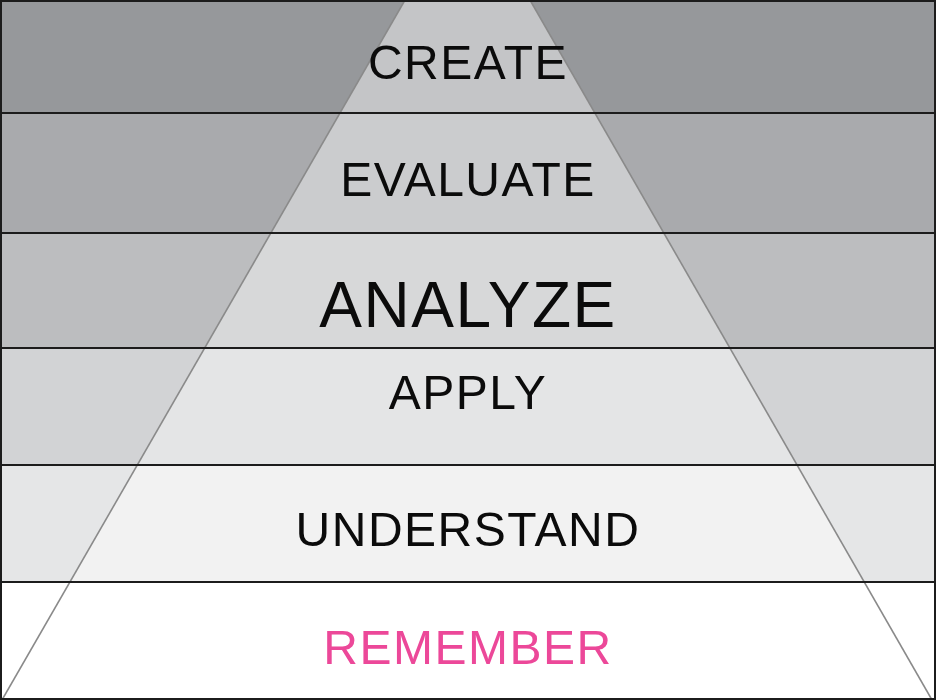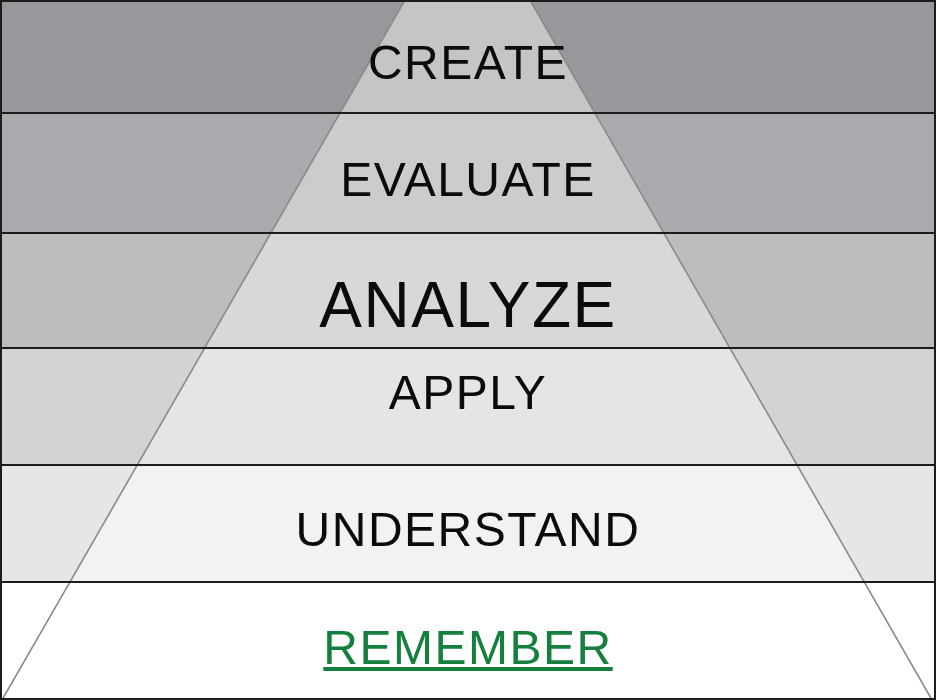--- a/index.html
+++ b/index.html
@@ -115,17 +115,17 @@
       <line x1="405" y1="0" x2="2" y2="700" stroke="#8a8a8a" stroke-width="1.6"></line>
       <line x1="530" y1="0" x2="932" y2="700" stroke="#8a8a8a" stroke-width="1.6"></line>
     </svg>
 
   <div id="labels-root">
       <div class="band-label" style="top: 39.22px; font-size: 48px; color: rgb(11, 11, 11);">CREATE</div>
       <div class="band-label" style="top: 155.72px; font-size: 48px; color: rgb(11, 11, 11);">EVALUATE</div>
       <div class="band-label" style="top: 273.22px; font-size: 64px; color: rgb(11, 11, 11);">ANALYZE</div>
       <div class="band-label" style="top: 369px; font-size: 48px; color: rgb(11, 11, 11);">APPLY</div>
       <div class="band-label" style="top: 506.22px; font-size: 48px; color: rgb(11, 11, 11);">UNDERSTAND</div>
-      <div class="band-label" style="top: 623.72px; font-size: 48px; color: #15803d; text-decoration: underline;">REMEMBER</div>
+      <div class="band-label" style="top: 623.72px; font-size: 48px; color: #ec4899;">REMEMBER</div>
     </div>
 
   <div class="outer-frame"></div>
 </div>
 
 </body></html>

